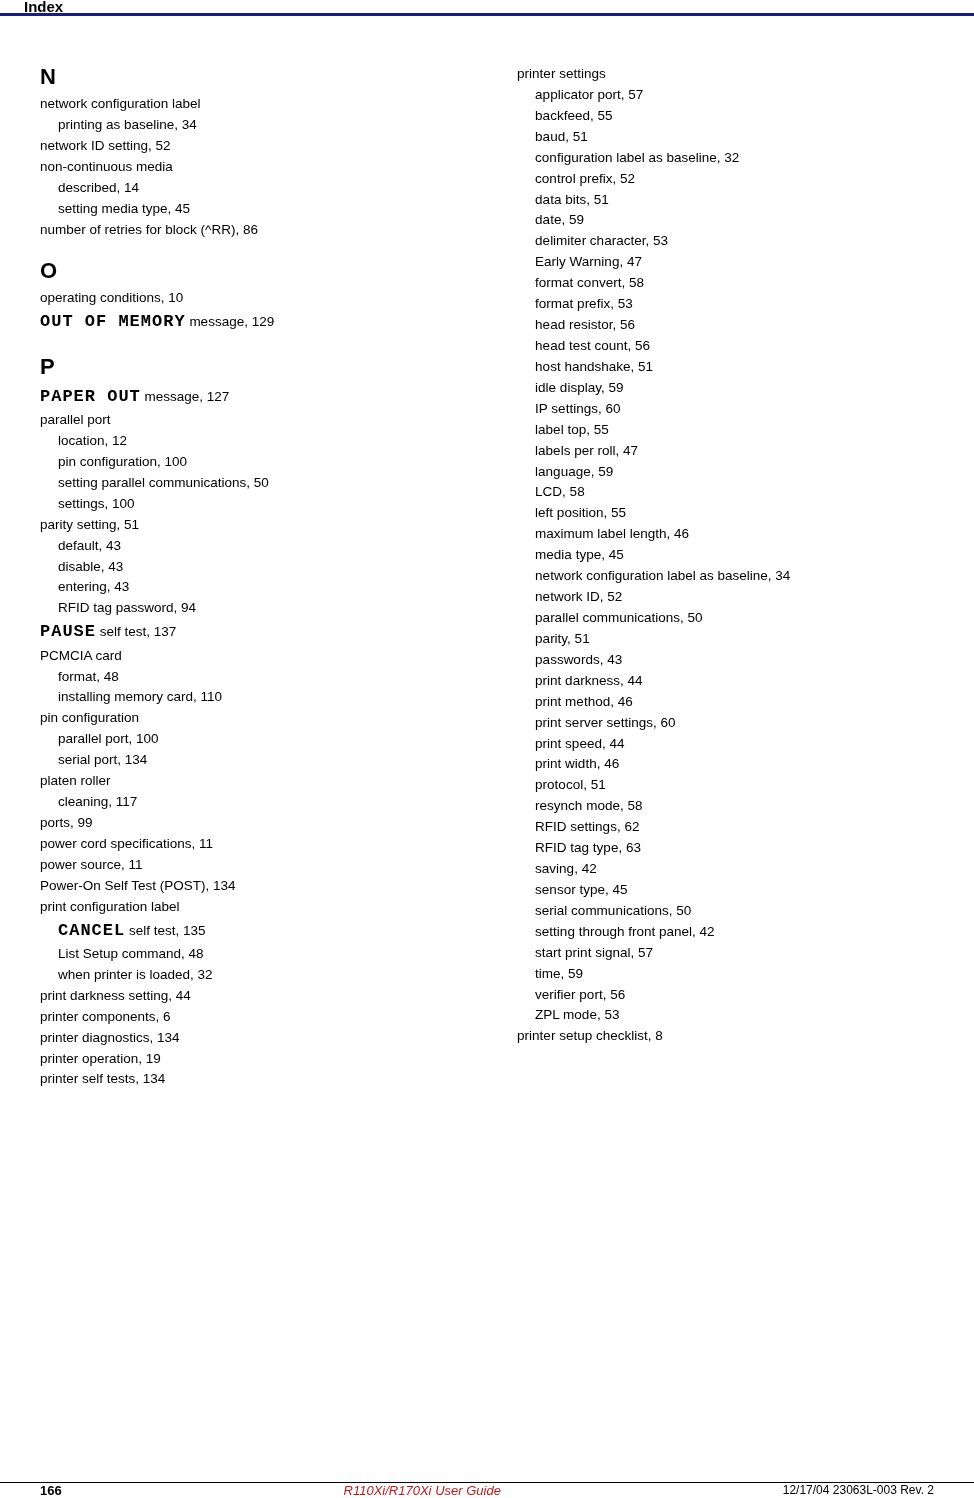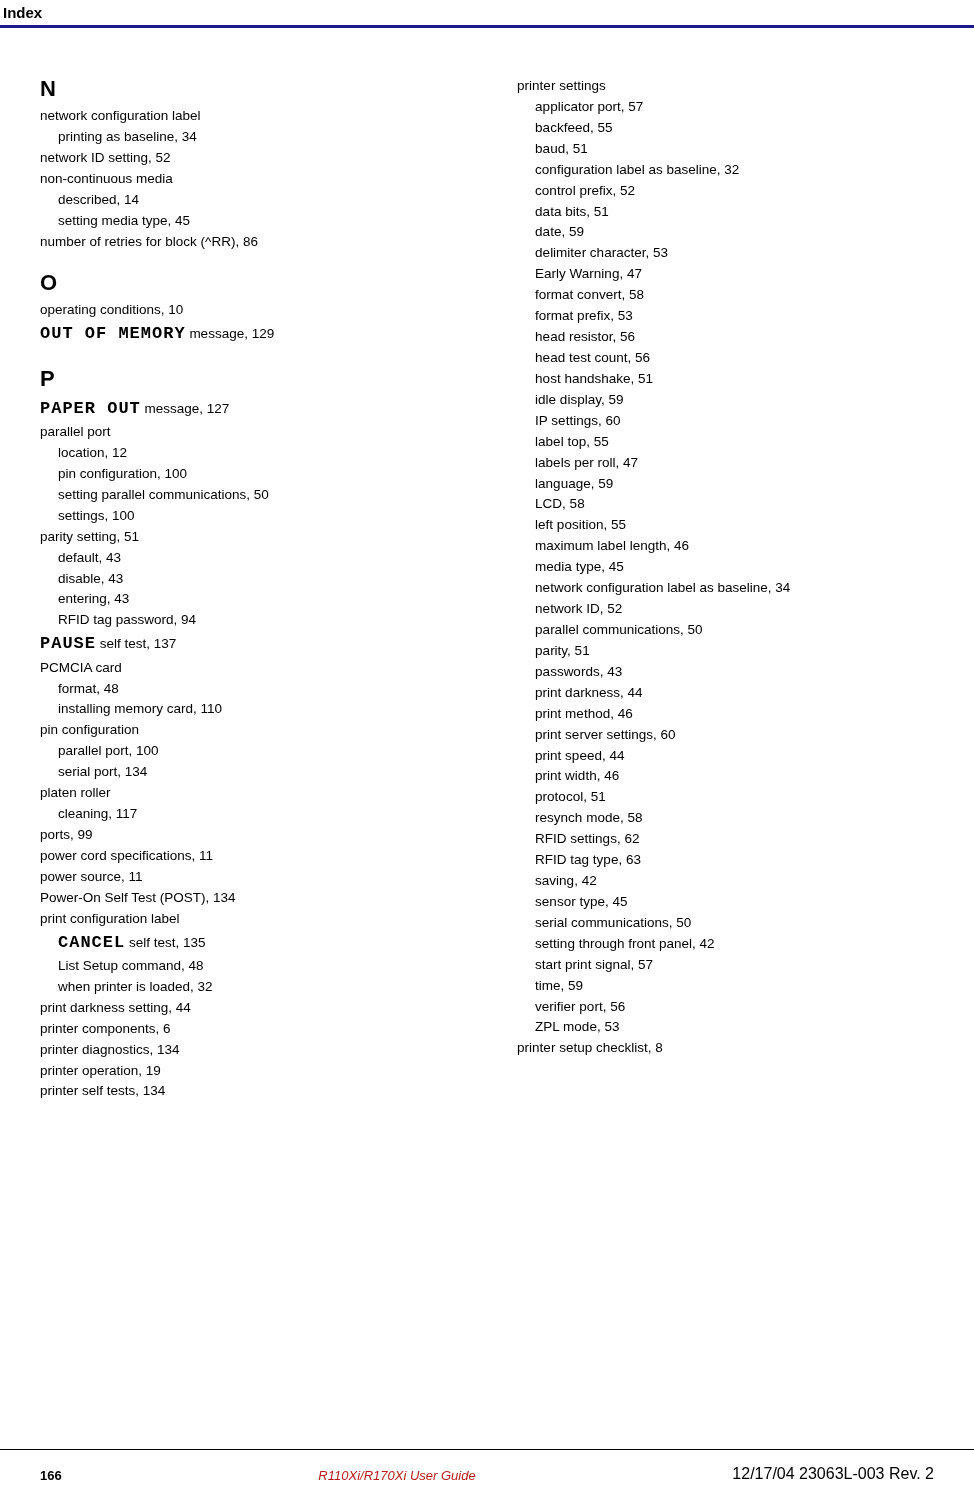--- a/index.html
+++ b/index.html
@@ -11,22 +11,22 @@
       font-size: 14px;
       color: #000;
       position: relative;
     }
 
     
     .header-bar {
       display: flex;
       align-items: center;
       border-bottom: 3px solid #1a1a8c;
-      padding: 4px 3px;
-      height: 28px;
+      padding: 4px 24px;
+      height: 16px;
     }
     .header-title {
       font-size: 15px;
       font-weight: bold;
       color: #000;
     }
 
     
     .content {
       display: flex;
@@ -78,33 +78,33 @@
 
     
     .footer {
       position: absolute;
       bottom: 0;
       left: 0;
       right: 0;
       border-top: 1px solid #000;
       display: flex;
       justify-content: space-between;
-      align-items: flex-end;
-      padding: 15px 40px;
+      align-items: flex-start;
+      padding: 0 40px;
       font-size: 13px;
     }
     .footer-page {
       font-weight: bold;
     }
     .footer-title {
       font-style: italic;
       color: #b91c1c;
     }
     .footer-doc {
-      font-size: 16px;
+      font-size: 12px;
     }
   </style>
 </head>
 <body>
 
 <div class="header-bar">
   <span class="header-title">Index</span>
 </div>
 
 <div class="content">

